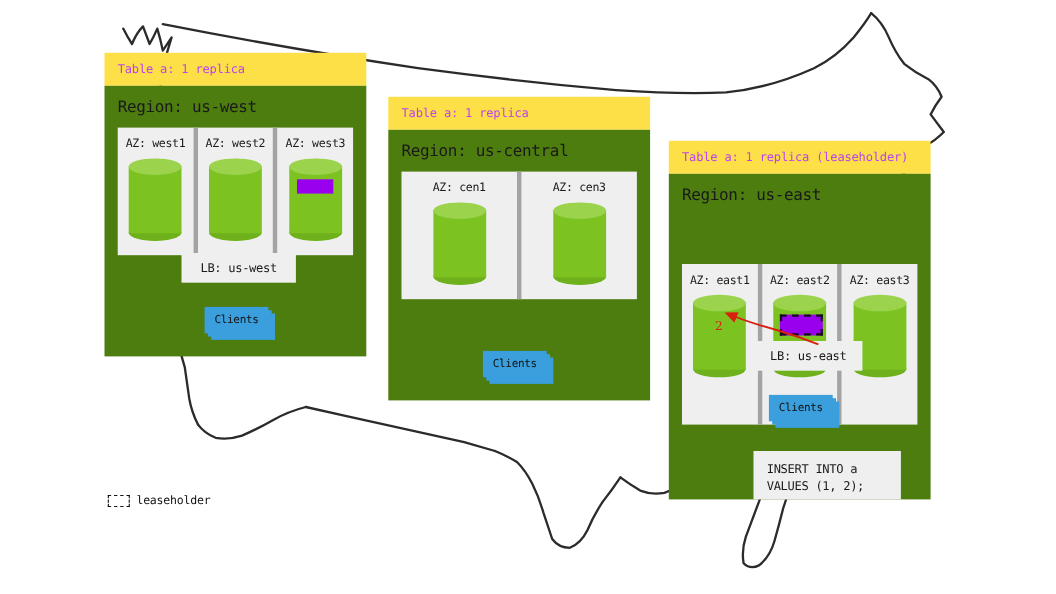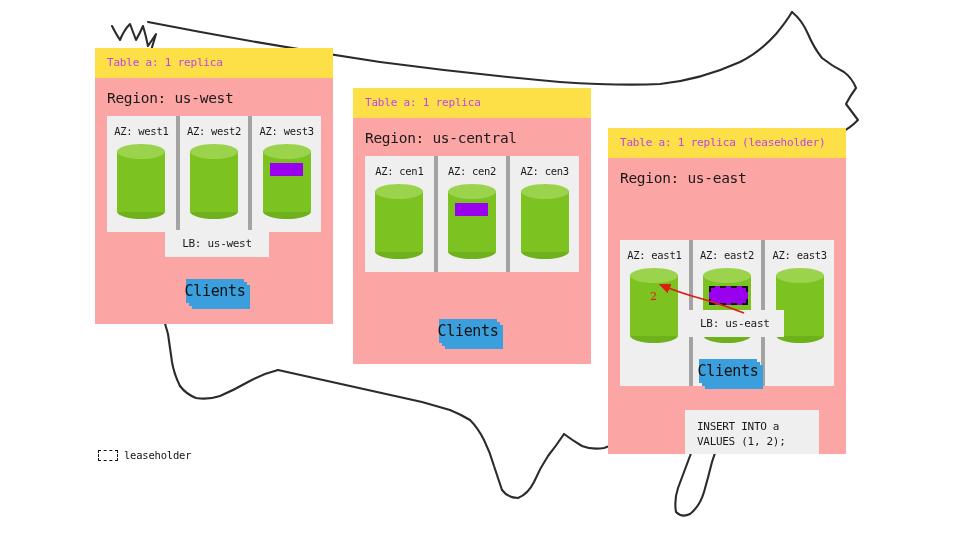--- a/index.html
+++ b/index.html
@@ -40,21 +40,21 @@
   .panel-header {
     background: #fde047;
     font-size: 11px;
     color: #bb44ee;
     letter-spacing: -0.2px;
     padding: 9px 0 9px 12px;
     line-height: 12px;
     white-space: nowrap;
   }
   .panel-body {
-    background: #fca5a5;
+    background: #4d7c0f;
     padding: 0 0 14px 0;
   }
   .region-title {
     font-size: 14.5px;
     color: #1a1a1a;
     padding: 12px 0 10px 12px;
     letter-spacing: -0.3px;
     white-space: nowrap;
   }
 
@@ -148,21 +148,21 @@
     box-sizing: border-box;
   }
   .clients .card.c3 { left: 6px; top: 6px; }
   .clients .card.c2 { left: 3px; top: 3px; }
   .clients .card.c1 {
     left: 0; top: 0;
     display: flex;
     align-items: center;
     justify-content: center;
     color: #111111;
-    font-size: 15px;
+    font-size: 10px;
     letter-spacing: -0.3px;
   }
 
   
   #sql-box {
     position: absolute;
     background: #efefef;
     z-index: 3;
     font-size: 11px;
     line-height: 15px;
@@ -315,31 +315,20 @@
     <div class="panel-body" style="height:232px;">
       <div class="region-title">Region: us-central</div>
       <div class="az-row" style="height:116px;">
         <div class="az-cell">
           <div class="az-label">AZ: cen1</div>
           <div class="cyl-wrap" style="width:48px; height:75px;">
             <div class="cyl">
               <div class="cyl-bottom"></div>
               <div class="cyl-body"></div>
               <div class="cyl-top"></div>
-            </div>
-          </div>
-        </div>
-        <div class="az-cell">
-          <div class="az-label">AZ: cen2</div>
-          <div class="cyl-wrap" style="width:48px; height:75px;">
-            <div class="cyl">
-              <div class="cyl-bottom"></div>
-              <div class="cyl-body"></div>
-              <div class="cyl-top"></div>
-              <div class="replica" style="left:7px; top:19px; width:33px; height:13px;"></div>
             </div>
           </div>
         </div>
         <div class="az-cell">
           <div class="az-label">AZ: cen3</div>
           <div class="cyl-wrap" style="width:48px; height:75px;">
             <div class="cyl">
               <div class="cyl-bottom"></div>
               <div class="cyl-body"></div>
               <div class="cyl-top"></div>

